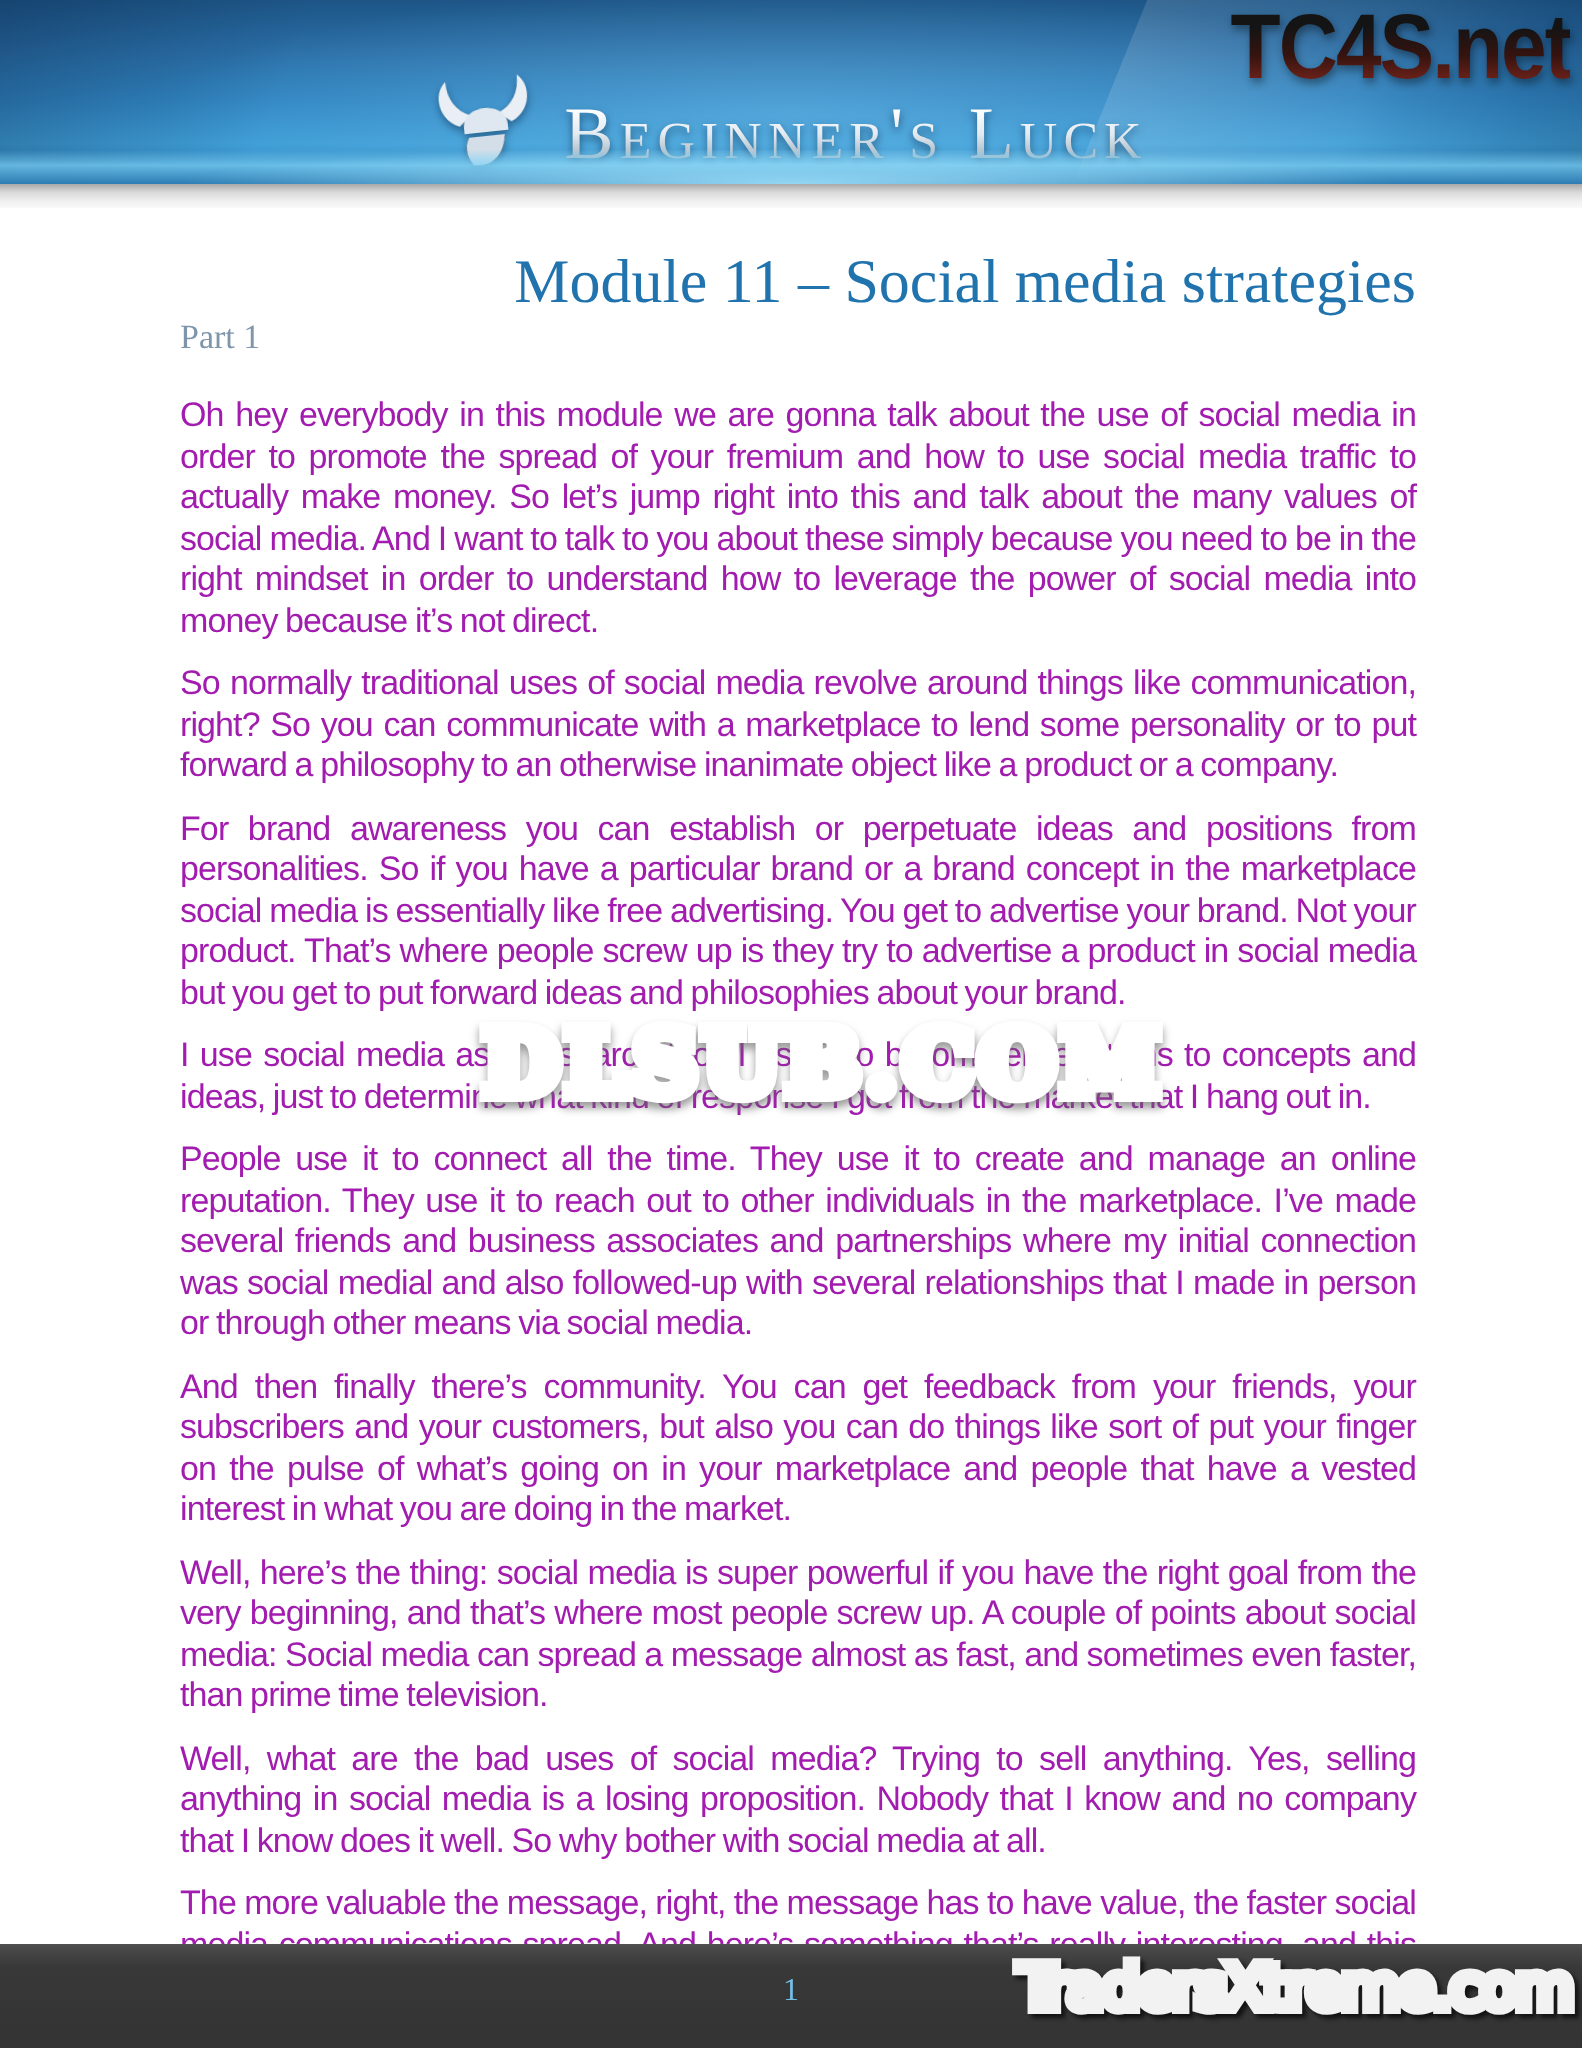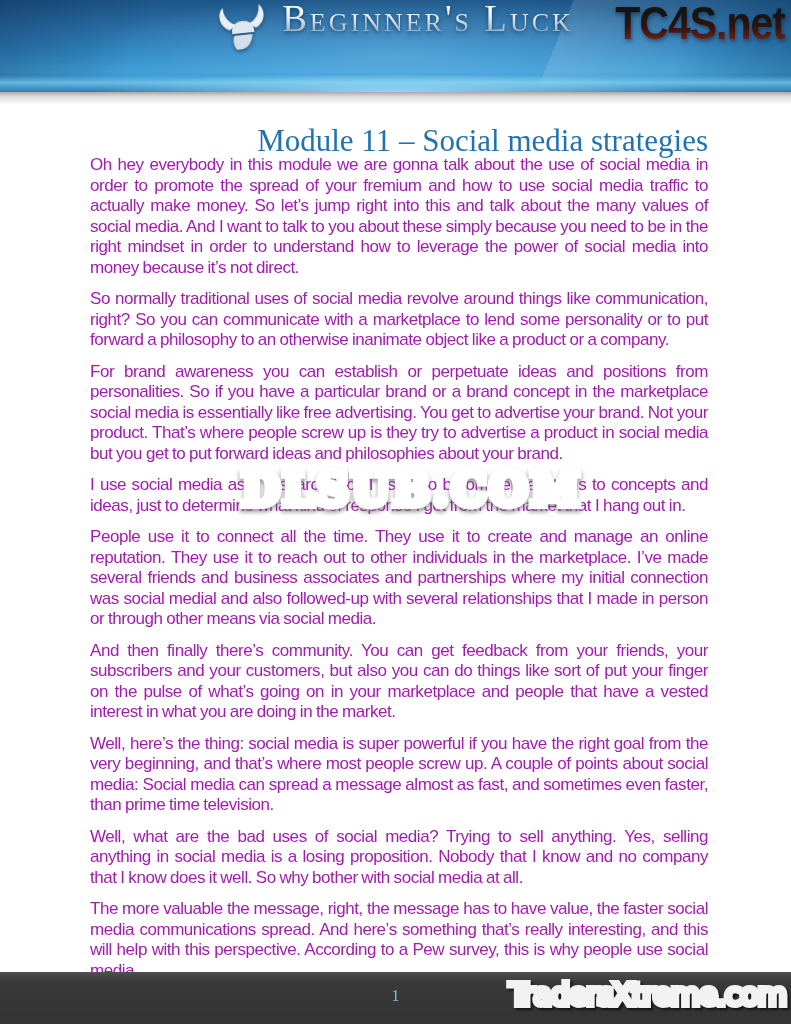--- a/index.html
+++ b/index.html
@@ -29,21 +29,21 @@
   .ray-b { left:555px; width:210px; background: linear-gradient(90deg, rgba(255,255,255,.13), rgba(255,255,255,0)); }
   .ray-c { right:-40px; width:150px; background: linear-gradient(270deg, rgba(8,35,70,.32), rgba(8,35,70,0)); }
   .header-glow {
     position:absolute; left:0; right:0; bottom:0; height:17px;
     background:
       radial-gradient(55% 160% at 50% 100%, rgba(165,230,255,.85), rgba(165,230,255,0) 70%),
       linear-gradient(180deg, rgba(110,200,240,0) 0%, rgba(120,205,242,.75) 45%, rgba(45,125,180,.95) 100%);
   }
   .logo {
     position:absolute; top:0; left:0; right:0; height:100%;
-    display:flex; align-items:flex-start; justify-content:center; gap:13px;
+    display:flex; align-items:flex-end; justify-content:center; gap:13px;
   }
   .logo-icon { display:inline-block; transform: rotate(-6deg); margin-top:2px;
     filter: drop-shadow(0 2px 2px rgba(0,25,55,.45)); }
   .logo-text {
     font-family: "Liberation Serif", serif;
     font-variant: small-caps;
     font-size: 37px; letter-spacing: 3px; line-height: 1;
     background: linear-gradient(180deg, #ffffff 12%, #e3eaf0 42%, #9db0be 72%, #d3dee6 100%);
     -webkit-background-clip: text; background-clip: text; color: transparent;
     filter: drop-shadow(0 2px 2px rgba(0,25,55,.55));
@@ -148,20 +148,21 @@
       <span class="logo-text">Beginner's Luck</span>
     </div>
     <span class="wm-tc4s">TC4S.net</span>
     <div class="header-glow"></div>
   </header>
 
   <div class="header-shadow"></div>
 
   <main class="content">
     <h1 class="doc-title">Module 11 – Social media strategies</h1>
+    <h2 class="doc-subtitle">Part 1</h2>
 
     <p class="body-para">Oh hey everybody in this module we are gonna talk about the use of social media in order to promote the spread of your fremium and how to use social media traffic to actually make money. So let’s jump right into this and talk about the many values of social media. And I want to talk to you about these simply because you need to be in the right mindset in order to understand how to leverage the power of social media into money because it’s not direct.</p>
     <p class="body-para">So normally traditional uses of social media revolve around things like communication, right? So you can communicate with a marketplace to lend some personality or to put forward a philosophy to an otherwise inanimate object like a product or a company.</p>
     <p class="body-para">For brand awareness you can establish or perpetuate ideas and positions from personalities. So if you have a particular brand or a brand concept in the marketplace social media is essentially like free advertising. You get to advertise your brand. Not your product. That’s where people screw up is they try to advertise a product in social media but you get to put forward ideas and philosophies about your brand.</p>
 
     <div class="p-wrap">
       <p class="body-para">I use social media as a research tool. I use it to barometer reactions to concepts and ideas, just to determine what kind of response I get from the market that I hang out in.</p>
       <div class="wm-center" data-text="DLSUB.COM">DLSUB.COM</div>
     </div>
 

